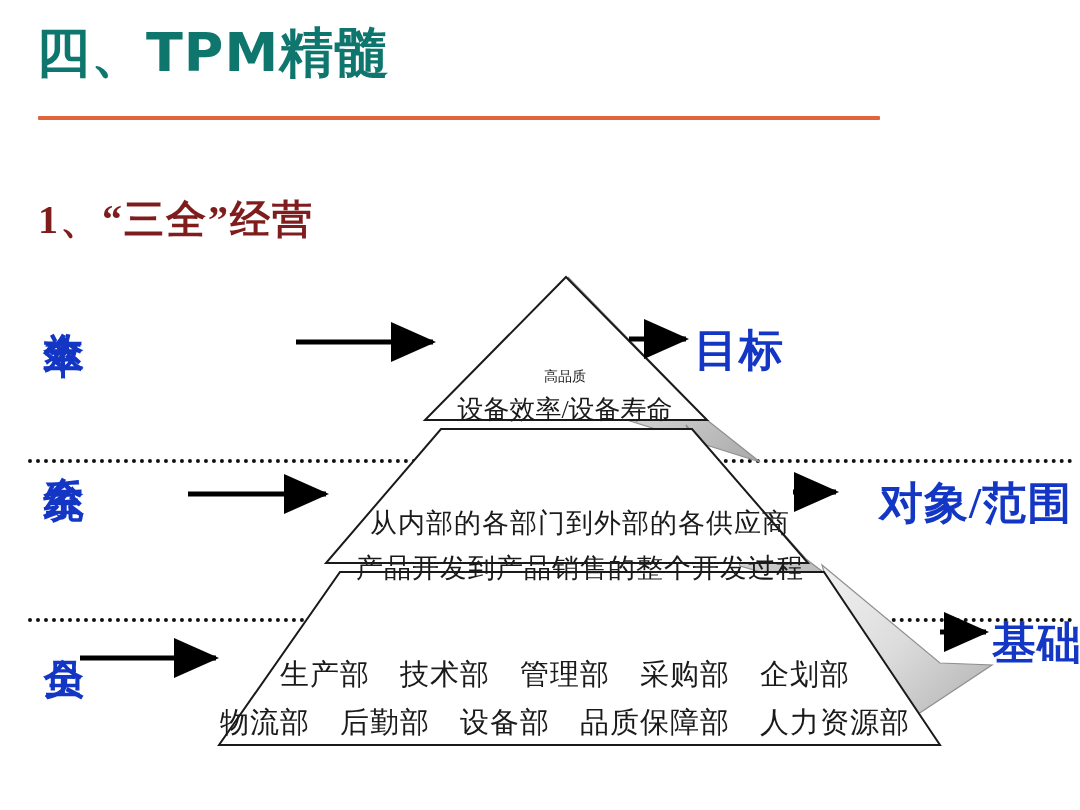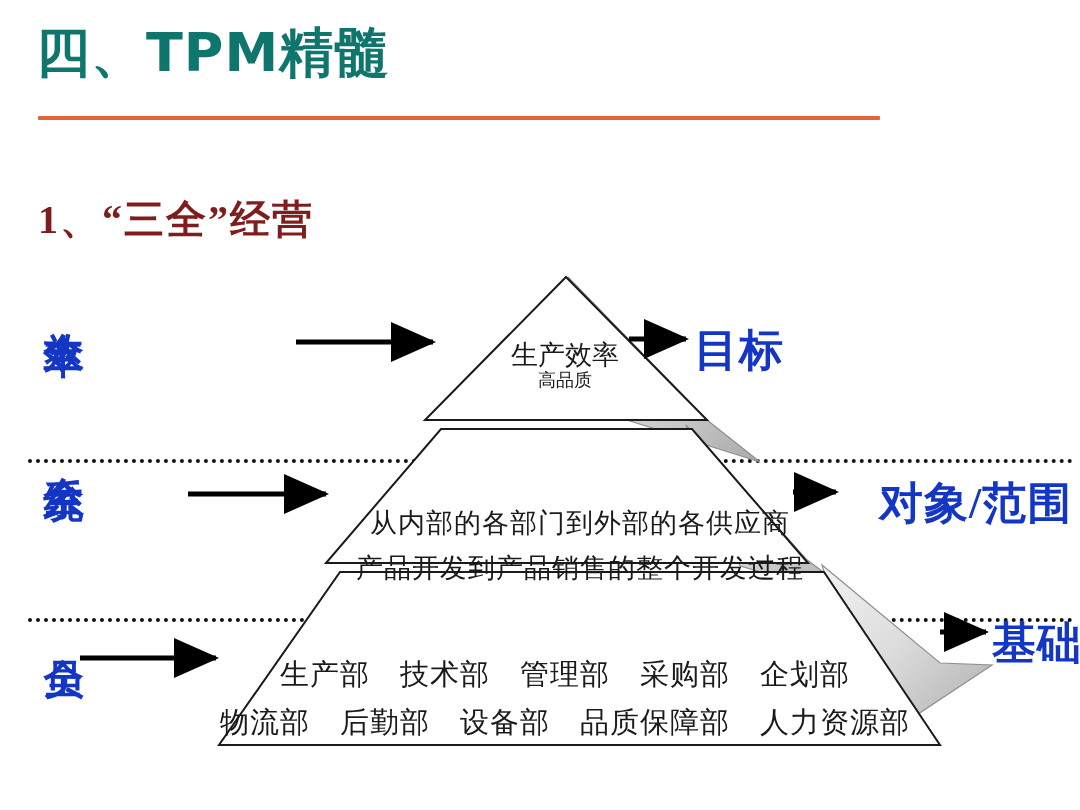--- a/index.html
+++ b/index.html
@@ -92,21 +92,21 @@
 
   
   .tier-text {
     position: absolute;
     font-family: "Liberation Serif", "DejaVu Serif", serif;
     color: #1a1a1a;
     text-align: center;
     white-space: nowrap;
   }
   .top-l1 { left: 400px; top: 337px; width: 330px; font-size: 27px; }
-  .top-l2 { left: 400px; top: 368px; width: 330px; font-size: 18px; }
+  .top-l2 { left: 400px; top: 368px; width: 330px; font-size: 14px; }
   .top-l3 { left: 360px; top: 392px; width: 410px; font-size: 26px; }
 
   .mid-l1 { left: 300px; top: 505px; width: 560px; font-size: 27px; letter-spacing: 1px; }
   .mid-l2 { left: 280px; top: 550px; width: 600px; font-size: 27px; letter-spacing: 1px; }
 
   .bot-l1 { left: 220px; top: 655px; width: 690px; font-size: 29px; letter-spacing: 1px; }
   .bot-l2 { left: 190px; top: 703px; width: 750px; font-size: 29px; letter-spacing: 1px; font-family: Liberation Serif, serif; }
 
   
   .callout {
@@ -166,22 +166,22 @@
     <g stroke="#000000" stroke-width="5" fill="none" marker-end="url(#arrowHead)">
       <line x1="296" y1="342" x2="433" y2="342"></line>
       <line x1="188" y1="494" x2="326" y2="494"></line>
       <line x1="80" y1="658" x2="216" y2="658"></line>
       <line x1="629" y1="339" x2="686" y2="339"></line>
       <line x1="793" y1="492" x2="836" y2="492"></line>
       <line x1="940" y1="632" x2="986" y2="632"></line>
     </g>
   </svg>
 
-  <div class="tier-text top-l1">生产效率</div>
   <div class="tier-text top-l2">高品质</div>
+  <div class="tier-text top-l3">设备效率/设备寿命</div>
 
   <div class="tier-text mid-l1">从内部的各部门到外部的各供应商</div>
   <div class="tier-text mid-l2">产品开发到产品销售的整个开发过程</div>
 
   <div class="tier-text bot-l1">生产部　技术部　管理部　采购部　企划部</div>
   <div class="tier-text bot-l2">物流部　后勤部　设备部　品质保障部　人力资源部</div>
 
   <div class="callout callout-goal">目标</div>
   <div class="callout callout-scope">对象/范围</div>
   <div class="callout callout-base">基础</div>

